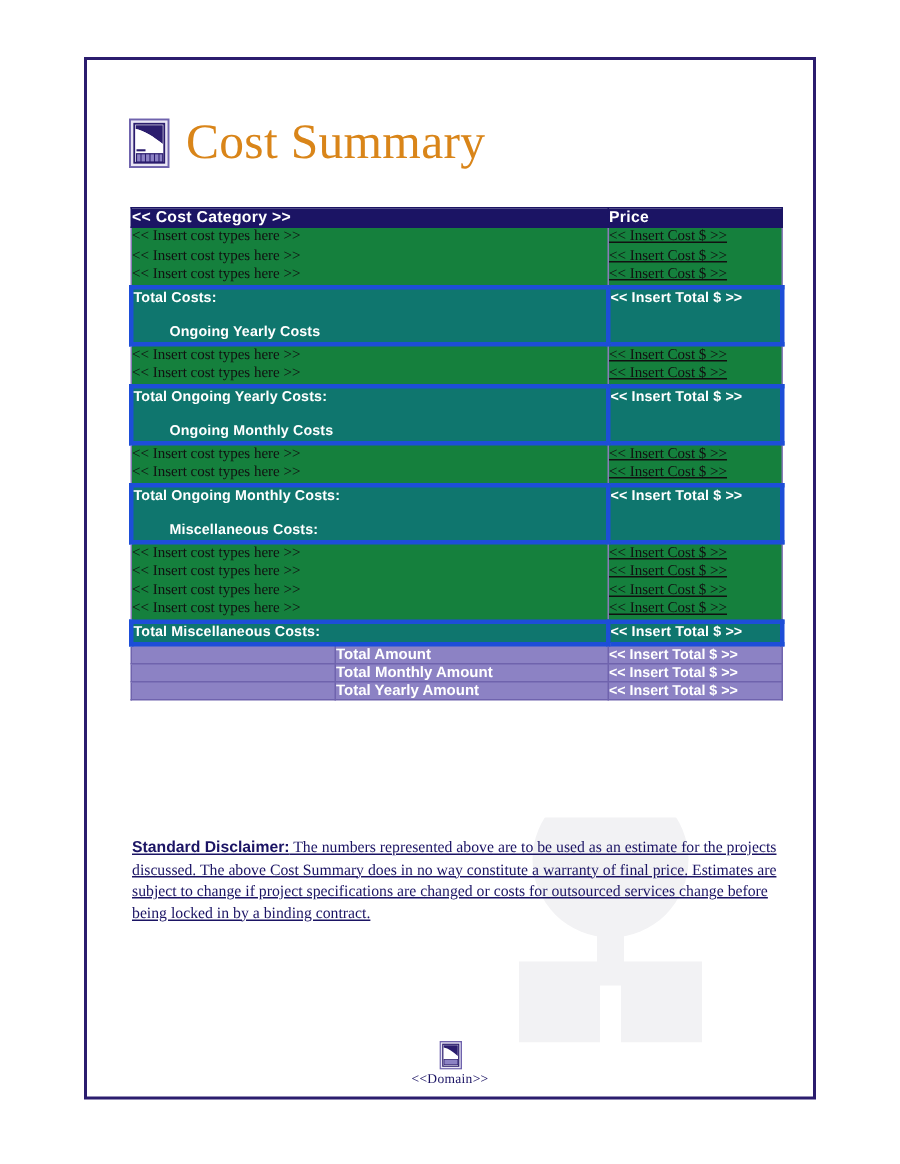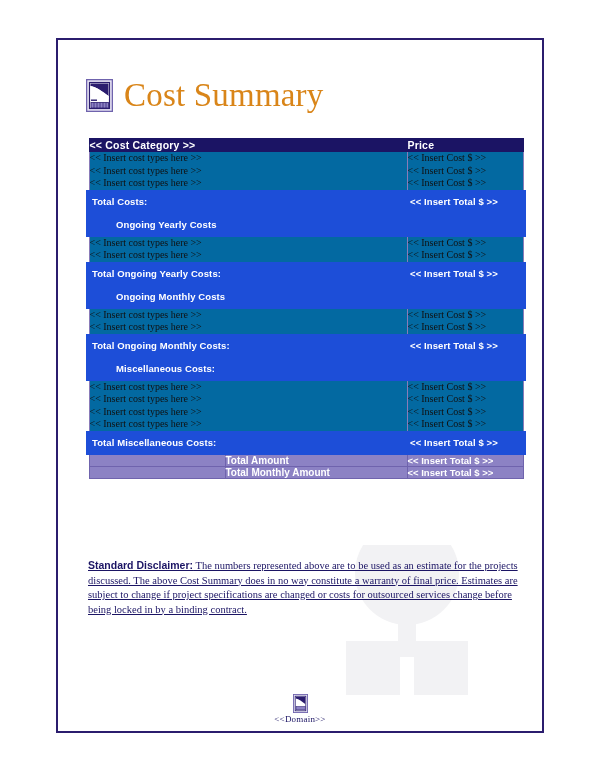--- a/index.html
+++ b/index.html
@@ -94,45 +94,45 @@
     padding: 6px 8px 6px 8px;
     text-align: left;
     border: 1px solid #1b1464;
     letter-spacing: 0.2px;
   }
   .hdr-row th.price-h {
     padding-left: 10px;
   }
 
   .item-cell {
-    background: #0369a1;
+    background: #15803d;
     border: 1px solid #8a7bb8;
     padding: 4px 8px 5px 8px;
     font-family: "Liberation Serif", serif;
     font-size: 10px;
     color: #111111;
     line-height: 12.5px;
   }
   .item-cell .ln { display: block; white-space: nowrap; }
 
   .total-cell {
-    background: #1d4ed8;
-    border: 6px solid #1d4ed8;
+    background: #0f766e;
+    border: 3px solid #1d4ed8;
     padding: 6px 8px 6px 8px;
     font-family: "Liberation Sans", sans-serif;
     font-weight: bold;
     font-size: 9.5px;
     color: #ffffff;
     line-height: 12px;
     letter-spacing: 0.1px;
   }
   .total-cell .ln { display: block; white-space: nowrap; }
   .total-cell .ln + .ln { margin-top: 11px; padding-left: 24px; }
   .total-cell.price { padding-left: 10px; }
-  .item-cell.price { padding-left: 10px; }
+  .item-cell.price { padding-left: 10px; text-decoration: underline; }
 
   .spacer-cell {
     background: #8c82c4;
     border: 1px solid #6f63ad;
   }
   .mid-cell {
     background: #8c82c4;
     border: 1px solid #6f63ad;
     padding: 5px 8px 5px 10px;
     font-family: "Liberation Sans", sans-serif;
@@ -331,20 +331,25 @@
       <tr>
         <td class="spacer-cell"></td>
         <td class="mid-cell">Total Amount</td>
         <td class="sum-price">&lt;&lt; Insert Total $ &gt;&gt;</td>
       </tr>
       <tr>
         <td class="spacer-cell"></td>
         <td class="mid-cell">Total Monthly Amount</td>
         <td class="sum-price">&lt;&lt; Insert Total $ &gt;&gt;</td>
       </tr>
+      <tr>
+        <td class="spacer-cell"></td>
+        <td class="mid-cell">Total Yearly Amount</td>
+        <td class="sum-price">&lt;&lt; Insert Total $ &gt;&gt;</td>
+      </tr>
     </tbody>
   </table>
 
   <div id="disclaimer"><span class="lead">Standard Disclaimer:</span><span> The numbers represented above are to be used as an estimate for the projects discussed. The above Cost Summary does in no way constitute a warranty of final price. Estimates are subject to change if project specifications are changed or costs for outsourced services change before being locked in by a binding contract.</span></div>
 
   <div id="footer">
     <svg id="footer-icon" viewBox="0 0 15 19" aria-hidden="true">
       <rect x="0.4" y="0.4" width="14.2" height="18.2" fill="#e9e6f4" stroke="#6f63ad" stroke-width="1"></rect>
       <rect x="2.2" y="2.2" width="10.6" height="14.6" fill="#ffffff" stroke="#2b1d6e" stroke-width="0.8"></rect>
       <path d="M2.8 2.8 H12.2 V10 C9 7.2 6 5 2.8 4.4 Z" fill="#2b1d6e"></path>

